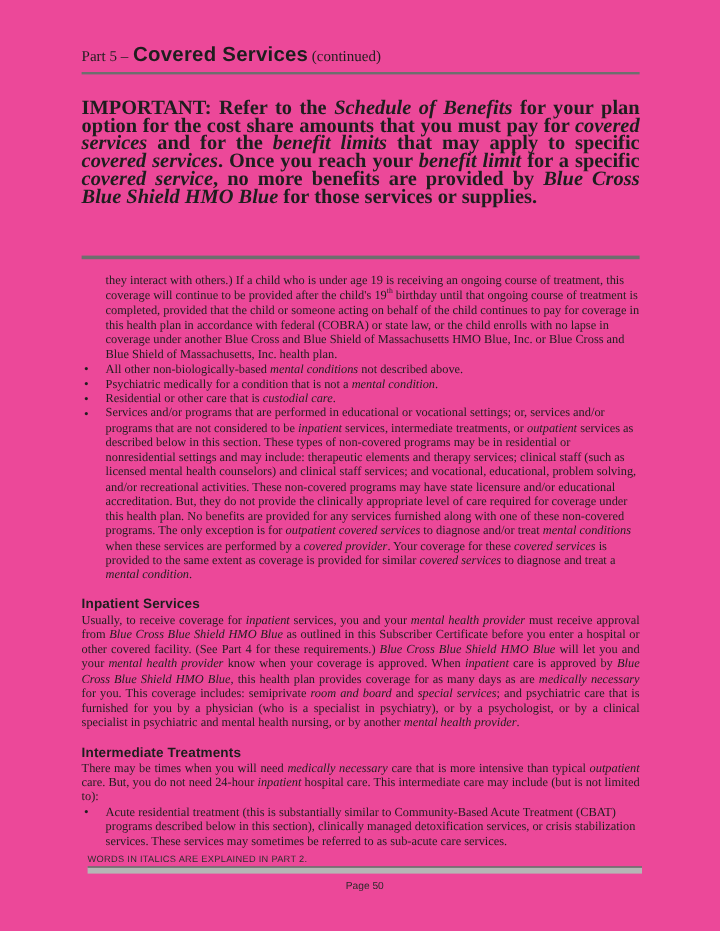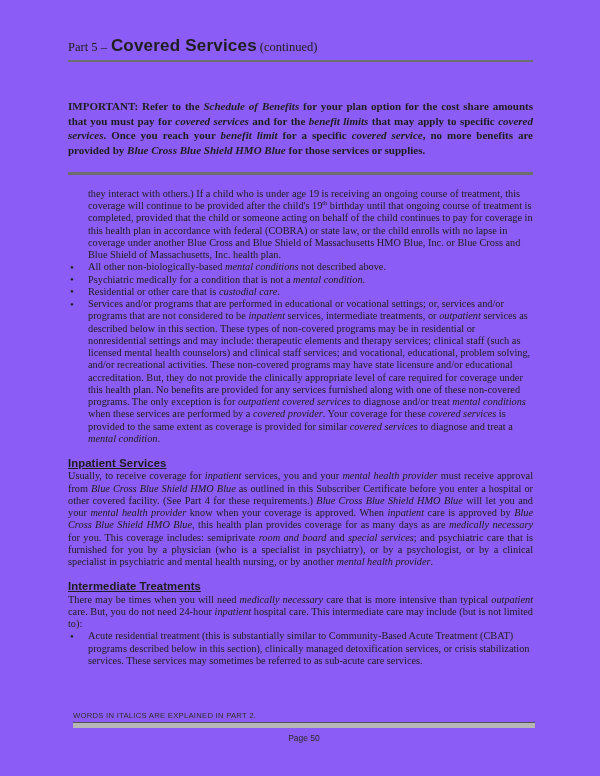--- a/index.html
+++ b/index.html
@@ -3,46 +3,46 @@
 <meta charset="utf-8">
 <style>
   html,body { margin:0; padding:0; }
   body {
     width:600px; height:776px;
     background:#ffffff;
     font-family:"Liberation Serif", serif;
     color:#1e1e1e;
     -webkit-font-smoothing:antialiased;
   }
-  .page { position:relative; width:600px; height:776px; overflow:hidden; background:#8b5cf6; }
+  .page { position:relative; width:600px; height:776px; overflow:hidden; background:#ec4899; }
   .col { margin-left:68px; width:465px; }
 
   
   .header { padding-top:36px; }
   .header-line {
     border-bottom:2.5px solid var(--rule-gray, #6e6e6e);
     padding-bottom:4px;
     white-space:nowrap;
   }
   .part-label { font-size:12.5px; }
   .part-title {
     font-family:"Liberation Sans", sans-serif;
     font-weight:bold; font-size:17px; letter-spacing:0.2px;
     margin:0 3px 0 4px;
   }
   .part-continued { font-size:12.5px; }
 
   
   .important {
-    margin-top:37px;
+    margin-top:21px;
     font-weight:bold;
-    font-size:11px; line-height:14.7px;
+    font-size:17px; line-height:14.7px;
     text-align:justify;
     border-bottom:3px solid var(--rule-gray, #7a7a7a);
-    padding-bottom:3px;
+    padding-bottom:25px;
   }
 
   
   .content { margin-top:13px; font-size:10.3px; line-height:12.25px; }
   .content p { margin:0; }
   .indent { margin-left:20px !important; }
   .just { text-align:justify; }
 
   ul.bullets { margin:0; padding:0; list-style:none; }
   ul.bullets li { position:relative; padding-left:20px; }
@@ -50,21 +50,20 @@
     content:"\2022";
     position:absolute; left:2px; top:-0.5px;
     font-size:11px;
   }
 
   .no-benefits-intro { margin-top:13px !important; }
 
   .section h2 {
     font-family:"Liberation Sans", sans-serif;
     font-size:11.3px; font-weight:bold;
-    text-decoration:underline;
     margin:12px 0 1px 0;
     letter-spacing:0.1px;
   }
 
   .it  { font-style:italic; }
   .bd  { font-weight:bold; }
   .sup { vertical-align:super; font-size:0.62em; line-height:0; }
 
   
   .footer { position:absolute; left:73px; top:711px; width:462px; }

